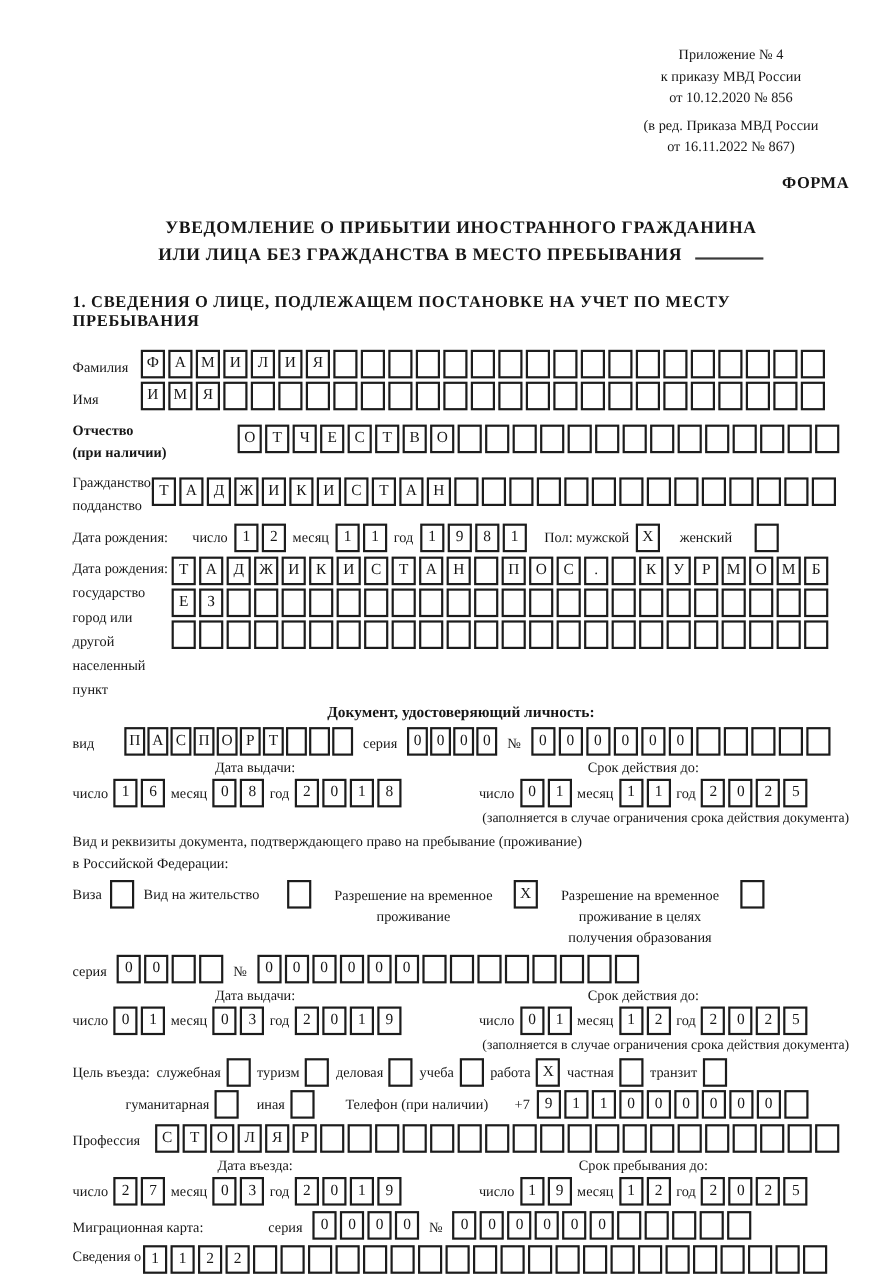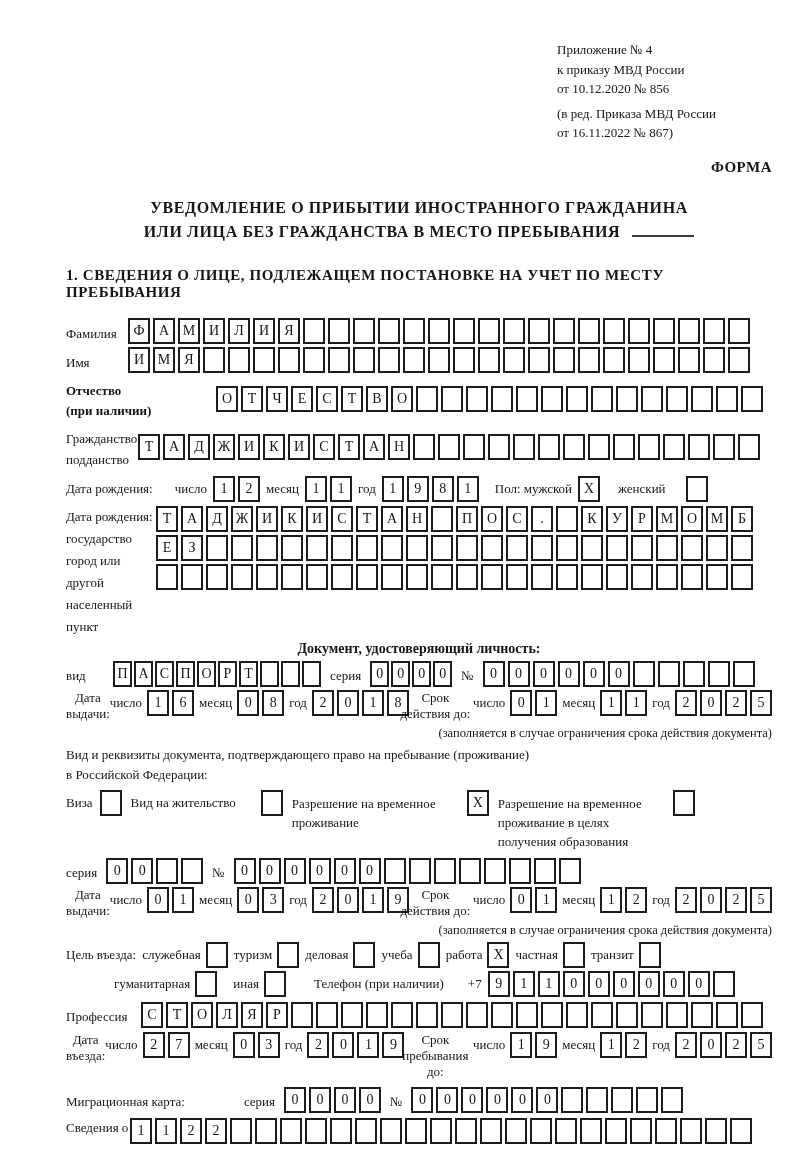--- a/index.html
+++ b/index.html
@@ -1,21 +1,21 @@
 <!DOCTYPE html>
 <html><head>
 <meta charset="utf-8">
 <style>
   html,body{margin:0;padding:0;background:#ffffff;}
   body{width:800px;height:1163px;overflow:hidden;color:#161616;
        font-family:"Liberation Serif", serif;font-size:13px;}
   .page{padding:40px 28px 0 66px;box-sizing:border-box;width:800px;height:1163px;}
 
   
-  .hdr{margin-left:auto;width:215px;line-height:1.5;}
+  .hdr{margin-left:auto;width:215px;line-height:1.5;text-align:center;}
   .hdr .ed{margin-top:5px;}
   .forma{font-weight:bold;font-size:15px;text-align:right;margin-top:16px;letter-spacing:.5px;}
 
   
   .title{text-align:center;font-weight:bold;font-size:16px;letter-spacing:.6px;
          margin-top:20px;line-height:1.55;}
   .blank-line{display:inline-block;width:62px;border-bottom:2.5px solid #3a3a3a;
               height:12px;margin-left:12px;}
   .sec-heading{font-weight:bold;font-size:15px;letter-spacing:.6px;margin-top:22px;}
 
@@ -41,35 +41,35 @@
   .birth-row .inline-lbl{padding-top:5px;}
 
   .twocol{display:flex;align-items:flex-start;}
   .twocol .labels{line-height:22px;flex-shrink:0;}
   .rows3 .boxrow{margin-bottom:3px;}
 
   .center-bold{text-align:center;font-weight:bold;font-size:14px;margin:3px 0 4px 0;}
 
   
   .dates-row{display:flex;margin-top:2px;}
-  .dgroup{display:flex;flex-direction:row;}
+  .dgroup{display:flex;flex-direction:column;}
   .dgroup.left{width:47%;}
   .dgroup.right{width:53%;}
   .dheading{text-align:center;margin-bottom:2px;}
   .dline{display:flex;gap:5px;align-items:flex-start;}
   .dline .inline-lbl{padding-top:5px;}
   .note{font-size:12.5px;text-align:right;margin:2px 0 4px 0;}
 
   .para{line-height:1.6;margin-top:4px;}
 
   
   .optrow{display:flex;align-items:flex-start;gap:9px;margin-top:4px;min-height:58px;}
   .opt{display:flex;align-items:flex-start;gap:7px;}
   .opt .olbl{padding-top:5px;}
-  .opt .olbl.wrap2,.opt .olbl.wrap3{max-width:168px;text-align:left;line-height:1.45;
+  .opt .olbl.wrap2,.opt .olbl.wrap3{max-width:168px;text-align:center;line-height:1.45;
                                     white-space:normal;padding-top:5px;}
   .purpose-row{display:flex;align-items:flex-start;gap:6px;margin-top:3px;}
   .purpose-row .opt{gap:5px;}
   .indent48{margin-left:48px;}
 
   .reps{display:flex;align-items:flex-start;margin-top:5px;}
   .reps .labels{width:64px;flex-shrink:0;line-height:19px;white-space:nowrap;}
   .reps .rcol .boxrow{margin-bottom:4px;}
 </style>
 </head>

